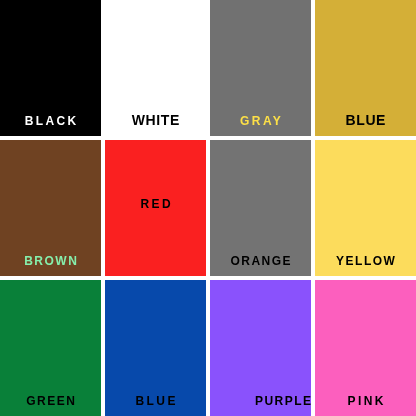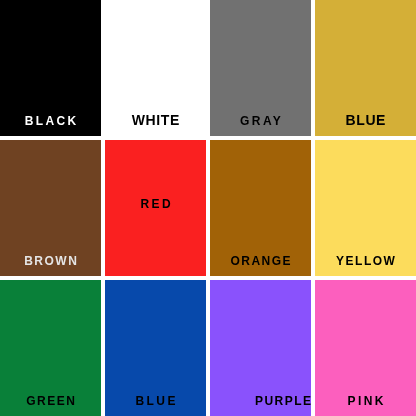--- a/index.html
+++ b/index.html
@@ -61,32 +61,32 @@
 <body>
 
 <div id="swatch-grid" style="grid-template-columns: repeat(4, 1fr); grid-template-rows: repeat(3, 1fr); gap: 4px; background: rgb(255, 255, 255);">
     <div class="swatch" style="background: rgb(0, 0, 0);">
       <span class="swatch-label" style="color: rgb(255, 255, 255);">BLACK</span>
     </div>
     <div class="swatch" style="background: rgb(255, 255, 255);">
       <span class="swatch-label tight" style="color: rgb(0, 0, 0);">WHITE</span>
     </div>
     <div class="swatch" style="background: rgb(113, 113, 113);">
-      <span class="swatch-label" style="color: #000000; text-align: center;">GRAY</span>
+      <span class="swatch-label" style="color: #fde047; text-align: center;">GRAY</span>
     </div>
     <div class="swatch" style="background: rgb(212, 175, 55);">
       <span class="swatch-label tight" style="color: rgb(0, 0, 0);">BLUE</span>
     </div>
     <div class="swatch" style="background: rgb(111, 66, 34);">
-      <span class="swatch-label semi" style="color: #e5e5e5; text-align: center;">BROWN</span>
+      <span class="swatch-label semi" style="color: #86efac; text-align: center;">BROWN</span>
     </div>
     <div class="swatch" style="background: rgb(250, 32, 32); align-items: center;">
       <span class="swatch-label" style="color: rgb(0, 0, 0);">RED</span>
     </div>
-    <div class="swatch" style="background: #a16207;">
+    <div class="swatch" style="background: #737373;">
       <span class="swatch-label semi" style="color: rgb(0, 0, 0);">ORANGE</span>
     </div>
     <div class="swatch" style="background: rgb(252, 220, 92);">
       <span class="swatch-label semi" style="color: rgb(0, 0, 0);">YELLOW</span>
     </div>
     <div class="swatch" style="background: rgb(9, 128, 57);">
       <span class="swatch-label semi" style="color: rgb(0, 0, 0);">GREEN</span>
     </div>
     <div class="swatch" style="background: rgb(7, 73, 171);">
       <span class="swatch-label" style="color: rgb(0, 0, 0);">BLUE</span>

